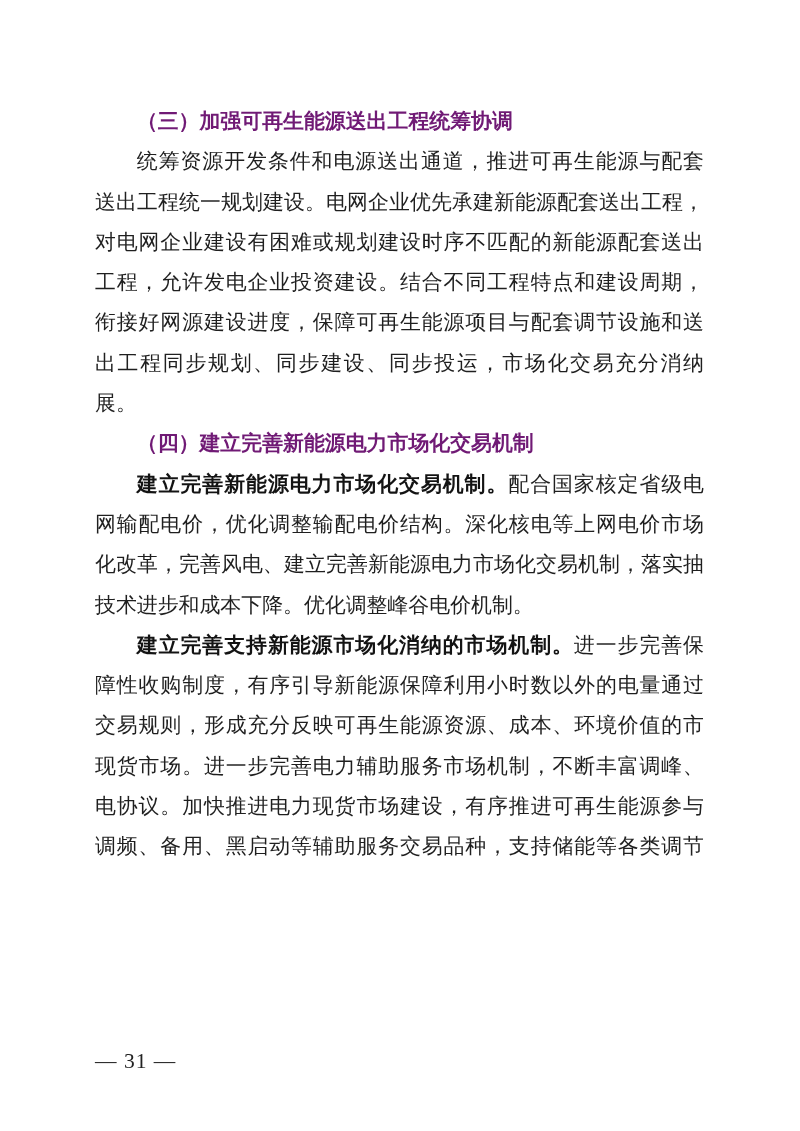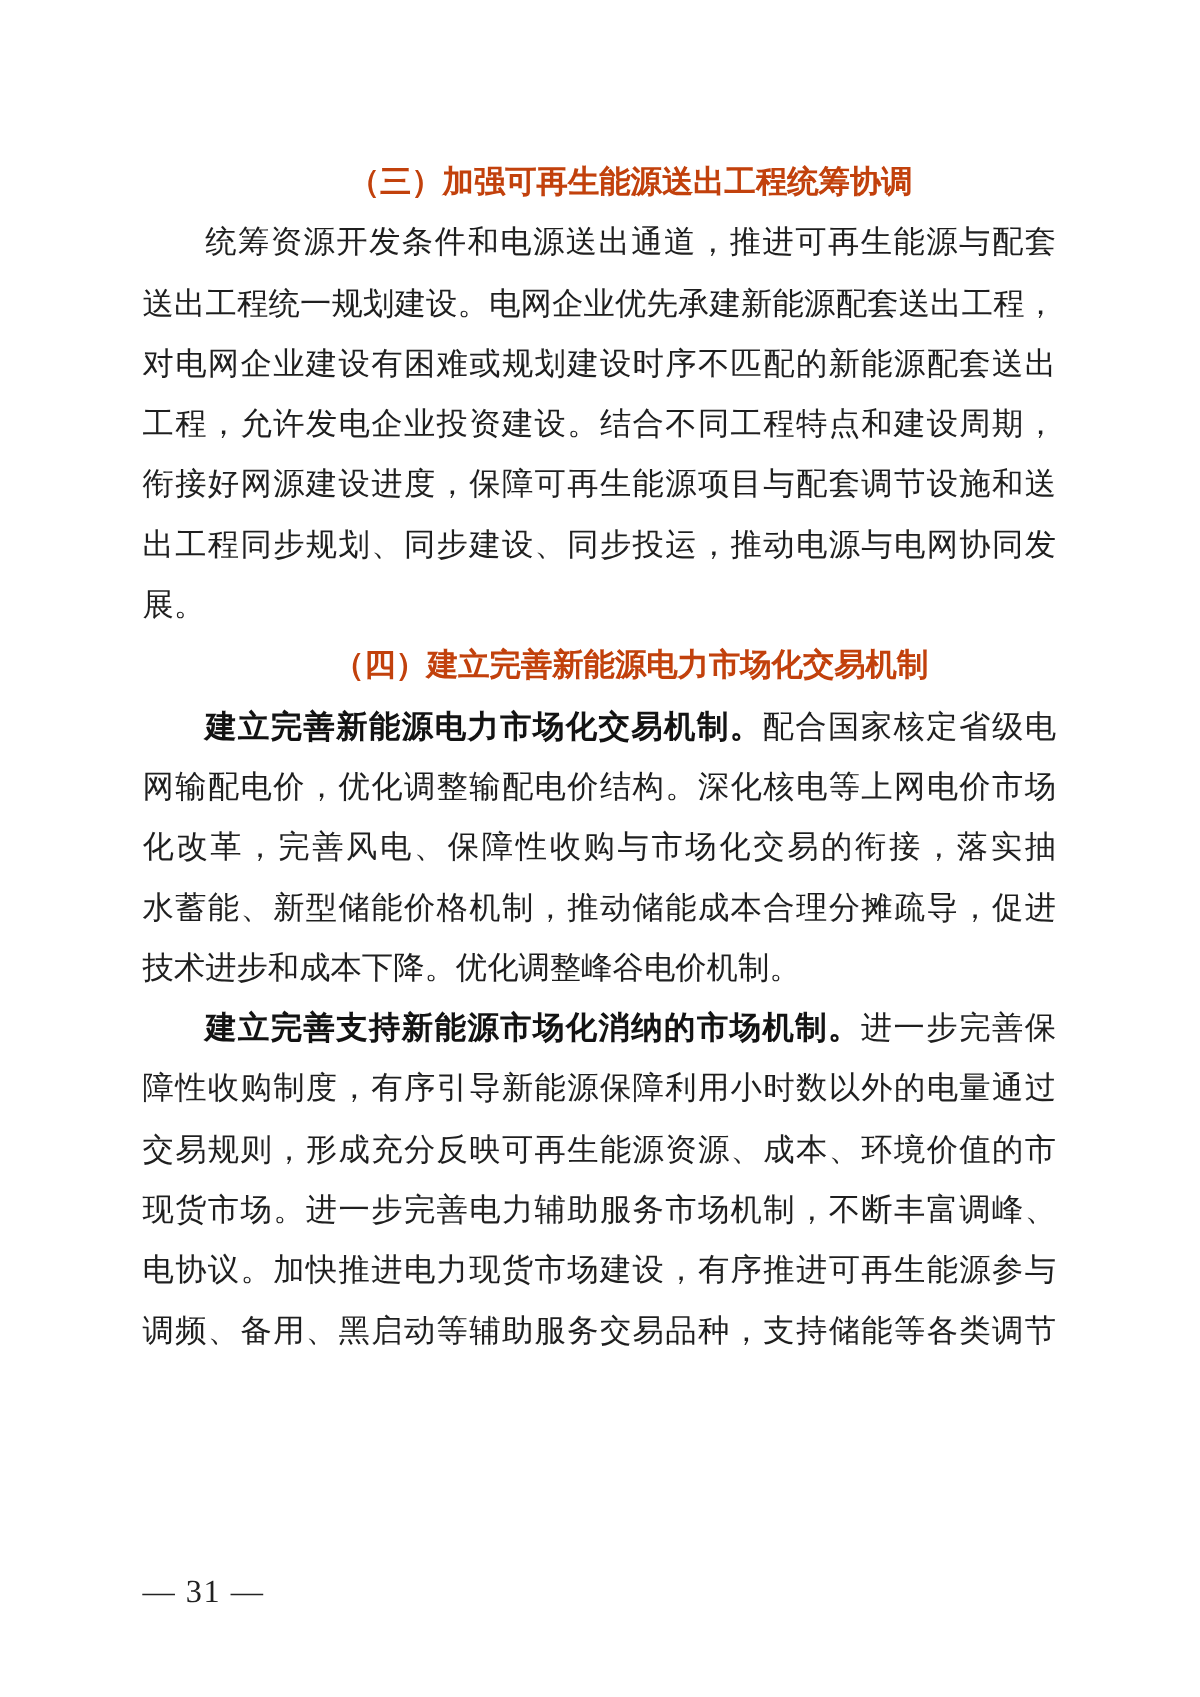--- a/index.html
+++ b/index.html
@@ -31,22 +31,21 @@
   
   .fill {
     text-align: justify;
     text-align-last: justify;
   }
   .indent {
     text-indent: 2em;
   }
   .heading {
     font-weight: 700;
-    color: #c2410c;
-    text-align: center;
+    color: #701a75;
   }
   .lead {
     font-weight: 700;
     color: #131313;
   }
   .footer {
     position: absolute;
     top: 1046px;
     left: 95px;
     width: 609px;
@@ -63,31 +62,30 @@
 <div class="page">
   <div class="textblock">
 
     <div class="line heading indent">（三）加强可再生能源送出工程统筹协调</div>
 
     <div class="line indent fill">统筹资源开发条件和电源送出通道，推进可再生能源与配套</div>
     <div class="line fill">送出工程统一规划建设。电网企业优先承建新能源配套送出工程，</div>
     <div class="line fill">对电网企业建设有困难或规划建设时序不匹配的新能源配套送出</div>
     <div class="line fill">工程，允许发电企业投资建设。结合不同工程特点和建设周期，</div>
     <div class="line fill">衔接好网源建设进度，保障可再生能源项目与配套调节设施和送</div>
-    <div class="line fill">出工程同步规划、同步建设、同步投运，推动电源与电网协同发</div>
+    <div class="line fill">出工程同步规划、同步建设、同步投运，市场化交易充分消纳</div>
     <div class="line">展。</div>
 
     <div class="line heading indent">（四）建立完善新能源电力市场化交易机制</div>
 
     <div class="line indent fill">
       <span class="lead">建立完善新能源电力市场化交易机制。</span><span>配合国家核定省级电</span>
     </div>
     <div class="line fill">网输配电价，优化调整输配电价结构。深化核电等上网电价市场</div>
-    <div class="line fill">化改革，完善风电、保障性收购与市场化交易的衔接，落实抽</div>
-    <div class="line fill">水蓄能、新型储能价格机制，推动储能成本合理分摊疏导，促进</div>
+    <div class="line fill">化改革，完善风电、建立完善新能源电力市场化交易机制，落实抽</div>
     <div class="line">技术进步和成本下降。优化调整峰谷电价机制。</div>
 
     <div class="line indent fill">
       <span class="lead">建立完善支持新能源市场化消纳的市场机制。</span><span>进一步完善保</span>
     </div>
     <div class="line fill">障性收购制度，有序引导新能源保障利用小时数以外的电量通过</div>
     <div class="line fill">交易规则，形成充分反映可再生能源资源、成本、环境价值的市</div>
     <div class="line fill">现货市场。进一步完善电力辅助服务市场机制，不断丰富调峰、</div>
     <div class="line fill">电协议。加快推进电力现货市场建设，有序推进可再生能源参与</div>
     <div class="line fill">调频、备用、黑启动等辅助服务交易品种，支持储能等各类调节</div>

